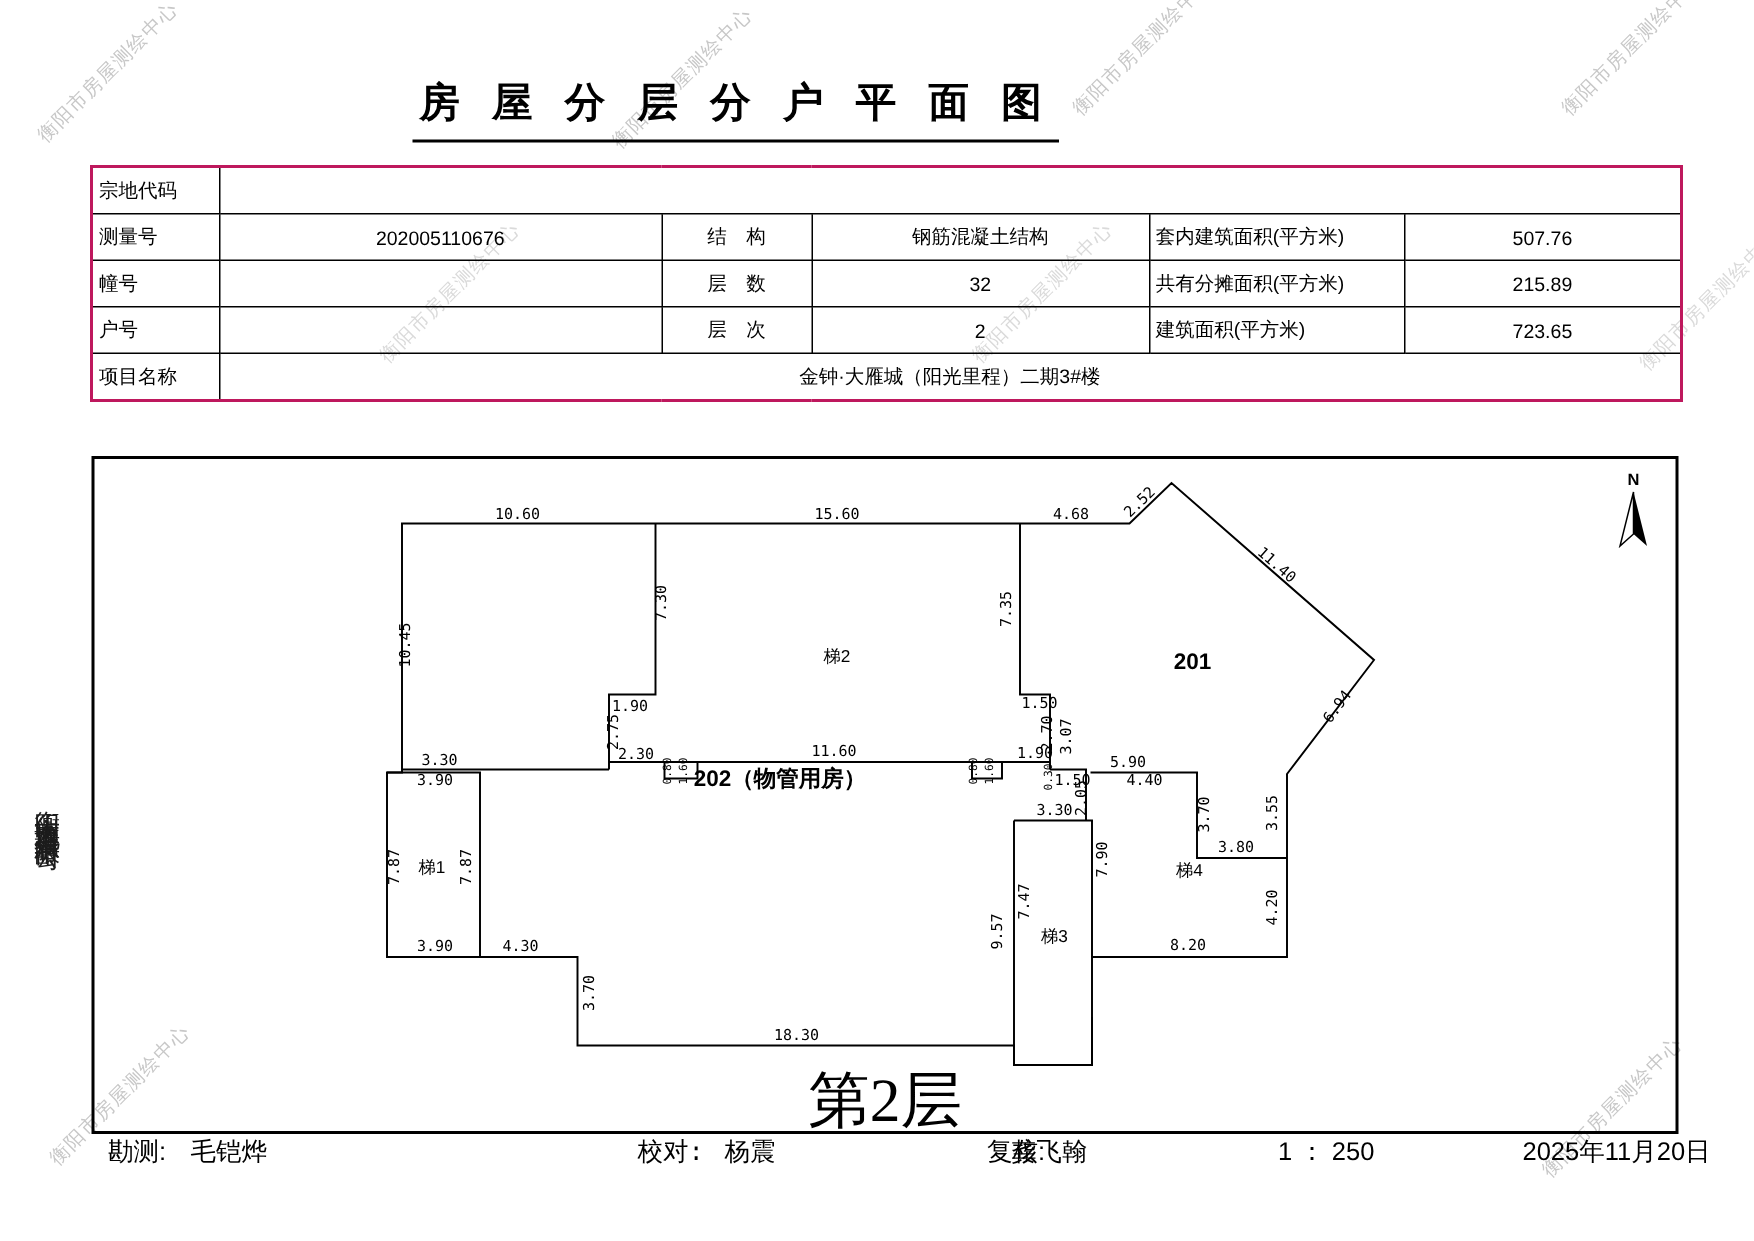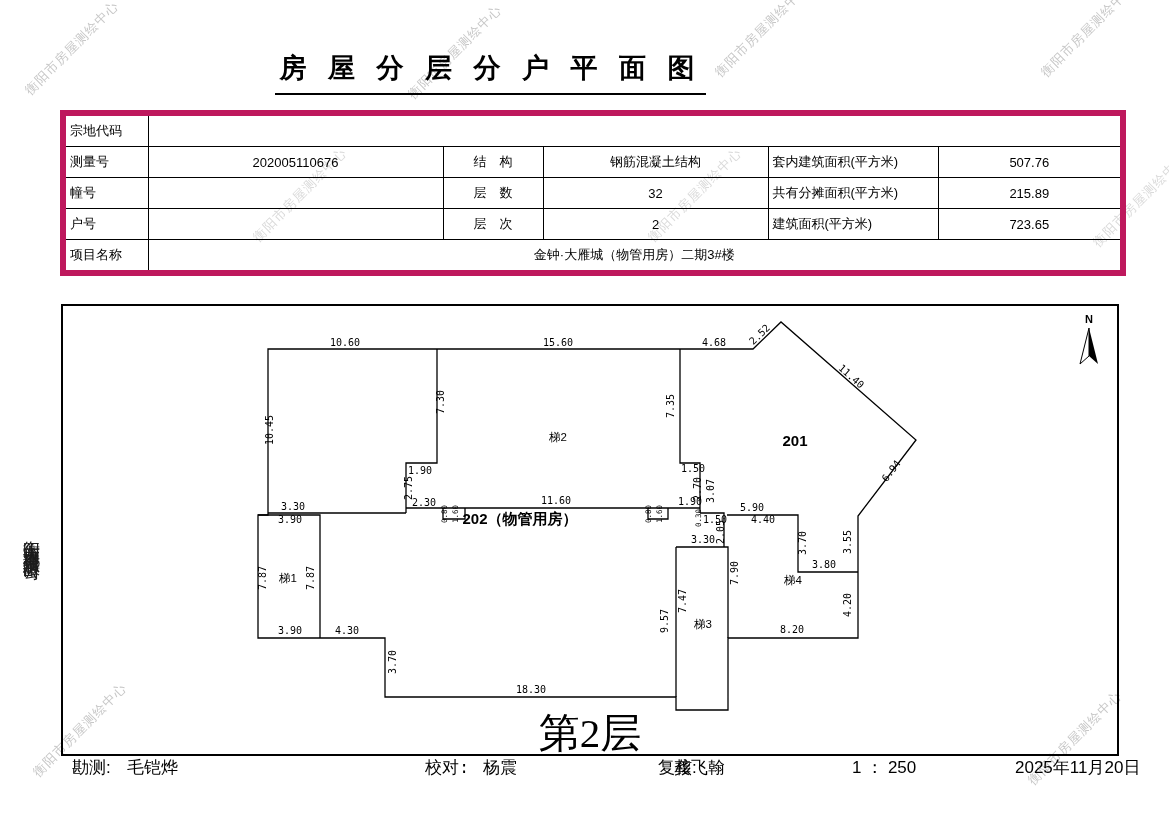--- a/index.html
+++ b/index.html
@@ -23,21 +23,21 @@
   }
   
   #info-table{
     position:absolute;left:60px;top:110px;width:1060px;z-index:1;
     border-collapse:collapse;table-layout:fixed;background:transparent;
   }
   #info-table td{
     border:1px solid #000;height:30px;font-size:13px;padding:0 4px;
     overflow:hidden;white-space:nowrap;
   }
-  #info-table{border:6px solid #be185d;}
+  #info-table{border:2px solid #be185d;}
   td.lbl{padding-left:5px;text-align:left;}
   td.mid-lbl{text-align:center;}
   td.area-lbl{padding-left:12px;text-align:left;margin-top:20px;}
   td.val{text-align:center;}
   
   #plan-svg{position:absolute;left:0;top:0;width:1169px;height:827px;z-index:1;}
   .wall{fill:none;stroke:#000;stroke-width:1.3;stroke-linejoin:miter;}
   .frame{fill:none;stroke:#000;stroke-width:2;}
   .dim{font-family:"DejaVu Sans Mono",monospace;font-size:10px;fill:#000;text-anchor:middle;}
   .dim.tiny{font-size:7.5px;}
@@ -115,21 +115,21 @@
   <tr>
     <td class="lbl">户号</td>
     <td class="val"></td>
     <td class="mid-lbl">层　次</td>
     <td class="val">2</td>
     <td class="area-lbl">建筑面积(平方米)</td>
     <td class="val">723.65</td>
   </tr>
   <tr>
     <td class="lbl">项目名称</td>
-    <td class="val" colspan="5">金钟·大雁城（物管用房）二期3#楼</td>
+    <td class="val" colspan="5">金钟·大雁城（阳光里程）二期3#楼</td>
   </tr>
 </tbody>
   </table>
 
 <svg id="plan-svg" viewBox="0 0 1169 827">
 
   <rect class="frame" x="62" y="305" width="1056" height="450"></rect>
 
   <path class="wall" d="M268,349 H753 L781,322 L916,440 L858,516 V638 H728 V710 H676 V697 H385 V638 H258 V515 H268 Z"></path>
 

